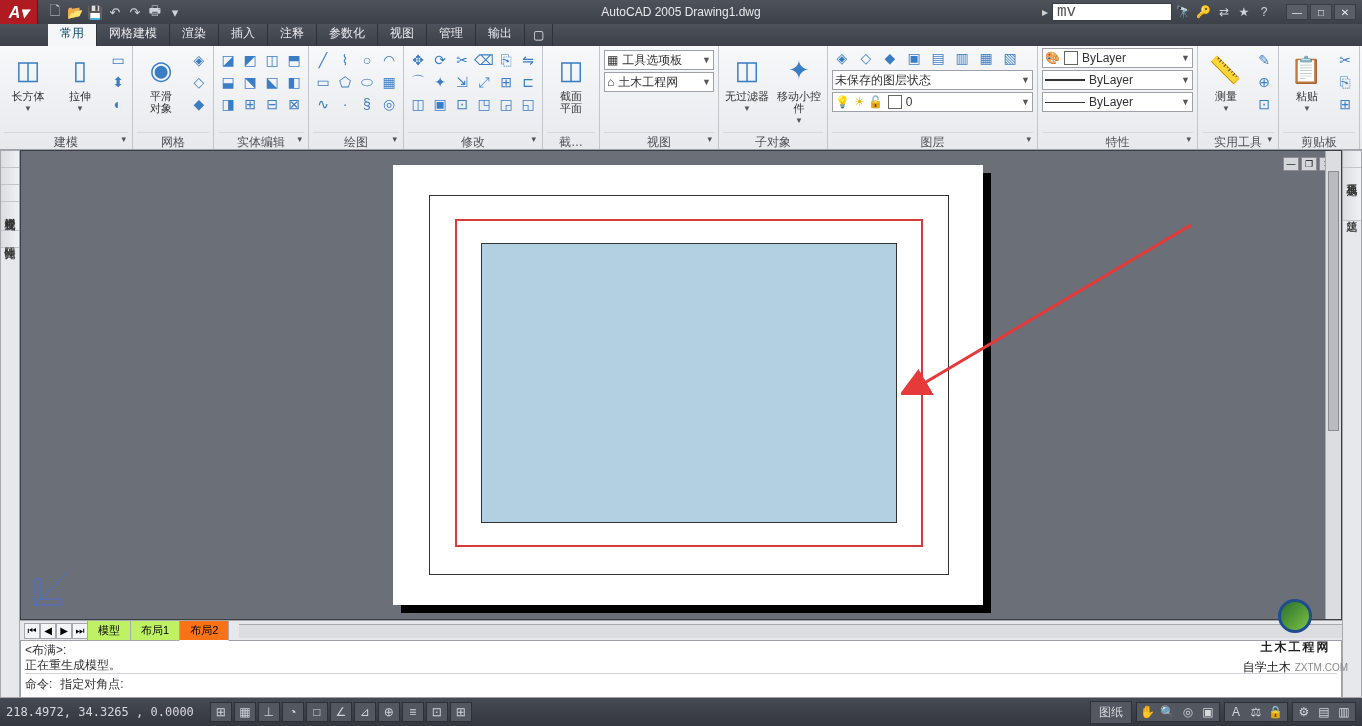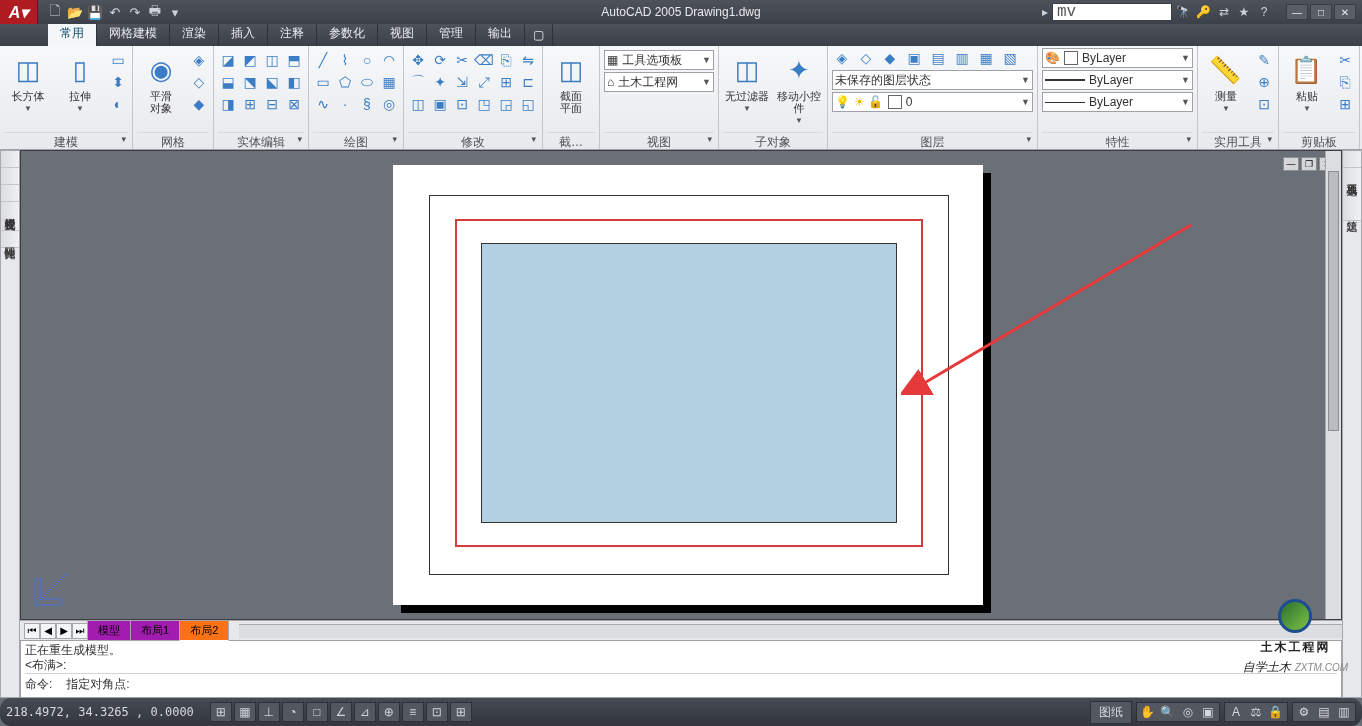--- a/index.html
+++ b/index.html
@@ -58,43 +58,43 @@
 .ucs svg { width:40px; height:40px; }
 .arrow-annot { position:absolute; left:880px; top:64px; width:300px; height:180px; pointer-events:none; }
 
 .canvas-ctl { position:absolute; right:6px; top:6px; display:flex; gap:2px; }
 .canvas-ctl span { width:16px; height:14px; background:#d5d6da; border:1px solid #8b8d93; font-size:9px; display:flex; align-items:center; justify-content:center; }
 
 
 .modeltabs { height:20px; background:#e7e8ec; display:flex; align-items:center; border-top:1px solid #a6a8ae; padding-left:4px; gap:0; }
 .modeltabs .nav { display:flex; gap:0; }
 .modeltabs .nav span { width:16px; height:16px; display:flex; align-items:center; justify-content:center; border:1px solid #a6a8ae; background:#f4f5f8; font-size:10px; }
-.modeltabs .mtab { padding:2px 10px; border:1px solid #a6a8ae; background:#a21caf; font-size:11px; position:relative; margin-left:-1px; }
+.modeltabs .mtab { padding:2px 10px; border:1px solid #a6a8ae; background:#bef264; font-size:11px; position:relative; margin-left:-1px; }
 .modeltabs .mtab.active { background:#f97316; border-bottom-color:#fff; }
 
 
 .cmdline { height:58px; background:#fff; border:1px solid #9ea1a8; display:flex; flex-direction:column; font-size:12px; color:#333; padding:2px 4px; }
 .cmdline .row { line-height:15px; }
 .cmd-input { display:flex; border-top:1px solid #d0d2d7; padding-top:2px; }
 .cmd-input .prompt { color:#333; }
 
 
-.statusbar { position:absolute; bottom:0; left:0; right:0; height:28px; background:linear-gradient(#464a52,#33363d); display:flex; align-items:center; color:#d6d8dd; font-size:11px; padding:8px 6px; gap:6px;border-radius:11px; }
+.statusbar { position:absolute; bottom:0; left:0; right:0; height:28px; background:linear-gradient(#464a52,#33363d); display:flex; align-items:center; color:#d6d8dd; font-size:11px; padding:8px 6px; gap:6px; }
 .statusbar .coords { font-family:monospace; }
 .status-toggles { display:flex; gap:2px; margin-left:10px; }
 .status-toggles span { width:22px; height:20px; display:flex; align-items:center; justify-content:center; background:#53575f; border:1px solid #2d3036; color:#cfd3da; font-size:12px; }
 .status-right { margin-left:auto; display:flex; align-items:center; gap:4px; }
 .status-right .grp { display:flex; gap:2px; background:#53575f; padding:2px; border:1px solid #2d3036; }
 .status-right .grp span { width:18px; text-align:center; }
 
 
 .logo { position:absolute; right:14px; bottom:50px; text-align:left; color:#222; }
 .logo .big { font-size:26px; font-weight:bold; letter-spacing:2px; display:flex; align-items:center; gap:6px;flex-direction:column; }
 .logo .globe { width:34px; height:34px; border-radius:50%; background:linear-gradient(135deg,#2a6f2f,#7dc243); border:3px solid #1e4c8f; display:inline-block; }
-.logo .sub { font-size:14px; margin-top:2px;font-style:italic; }
+.logo .sub { font-size:14px; margin-top:2px; }
 .scrollbar-v { position:absolute; right:0; top:0; bottom:0; width:16px; background:#dcdde1; border-left:1px solid #a6a8ae; }
 .scrollbar-v .thumb { position:absolute; left:2px; right:2px; top:20px; height:260px; background:#b9bbc1; border:1px solid #8b8d93; }
 .scrollbar-h { position:absolute; left:0; right:16px; bottom:0; height:16px; background:#dcdde1; border-top:1px solid #a6a8ae; }
 </style>
 </head>
 <body>
 
 <div class="titlebar">
   <div class="app-btn">A▾</div>
   <div class="qat">
@@ -455,25 +455,25 @@
         <span>◀</span>
         <span>▶</span>
         <span>⏭</span>
       </div>
       <div class="mtab">模型</div>
       <div class="mtab">布局1</div>
       <div class="mtab active">布局2</div>
       <div class="scrollbar-h" style="position:relative;flex:1;margin-left:10px;height:14px"></div>
     </div>
     <div class="cmdline">
+      <div class="row">&lt;布满&gt;:</div>
       <div class="row">正在重生成模型。</div>
-      <div class="row">&lt;布满&gt;:</div>
       <div class="cmd-input">
         <span class="prompt">命令:</span>
-        <span style="margin-left:14px">指定对角点:</span>
+        <span style="margin-left:8px">指定对角点:</span>
       </div>
     </div>
   </div>
   <div class="side-tabs right">
     <div class="side-tab">图纸集管理器</div>
     <div class="side-tab">工具选项板 · 建筑</div>
   </div>
 </div>
 
 <div class="statusbar">

